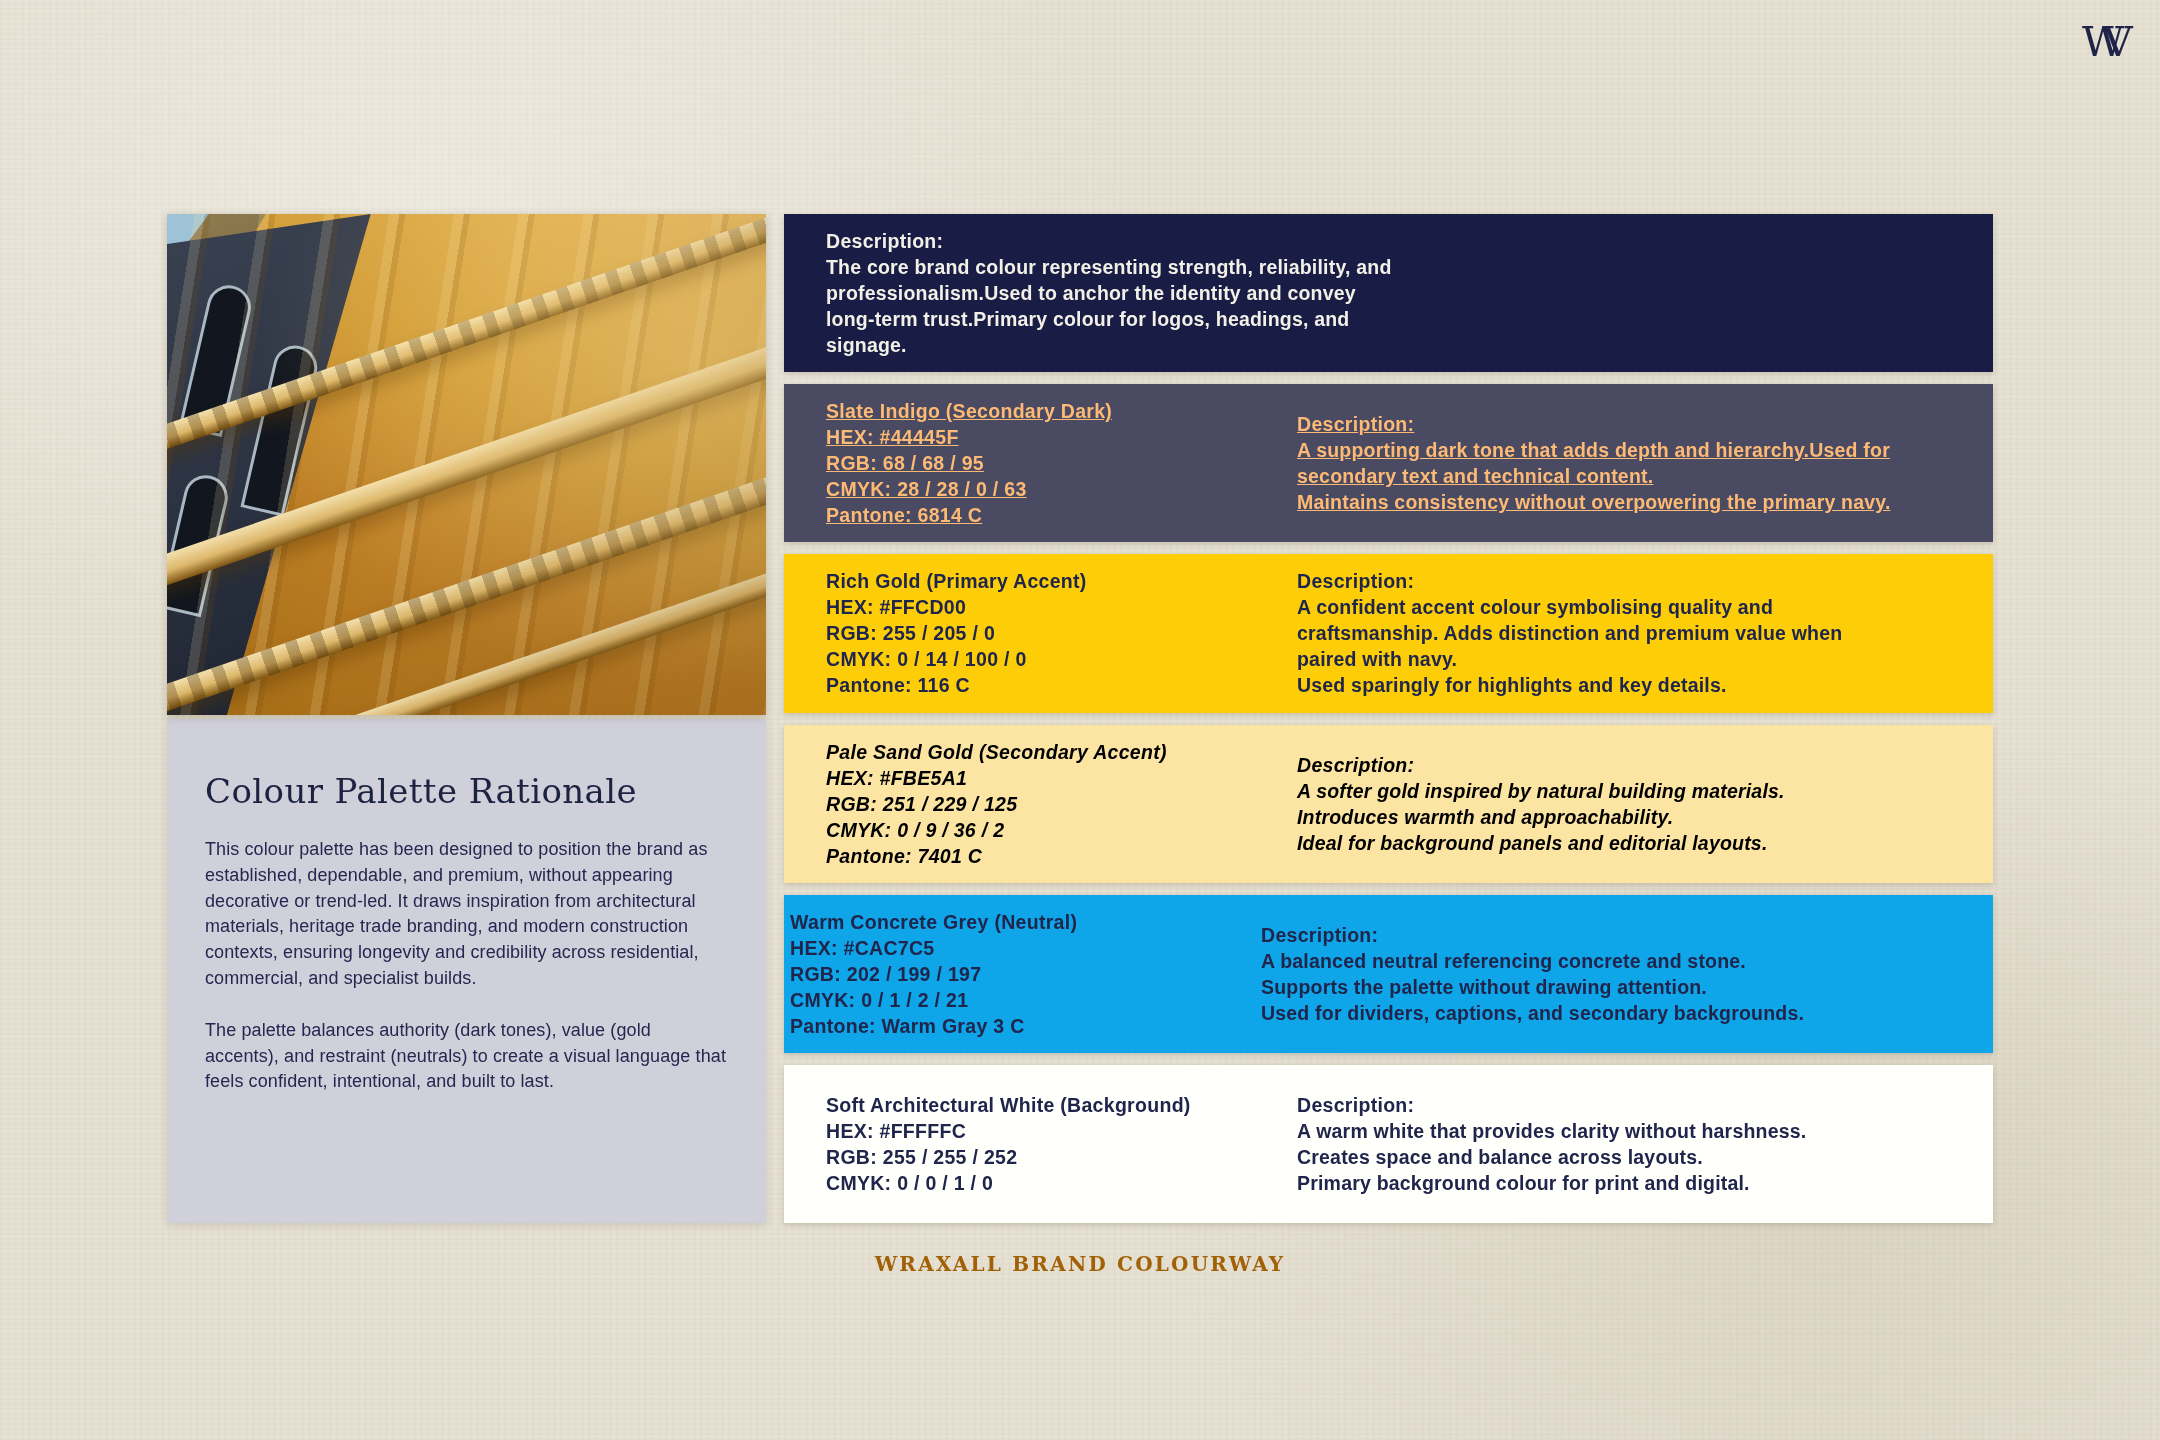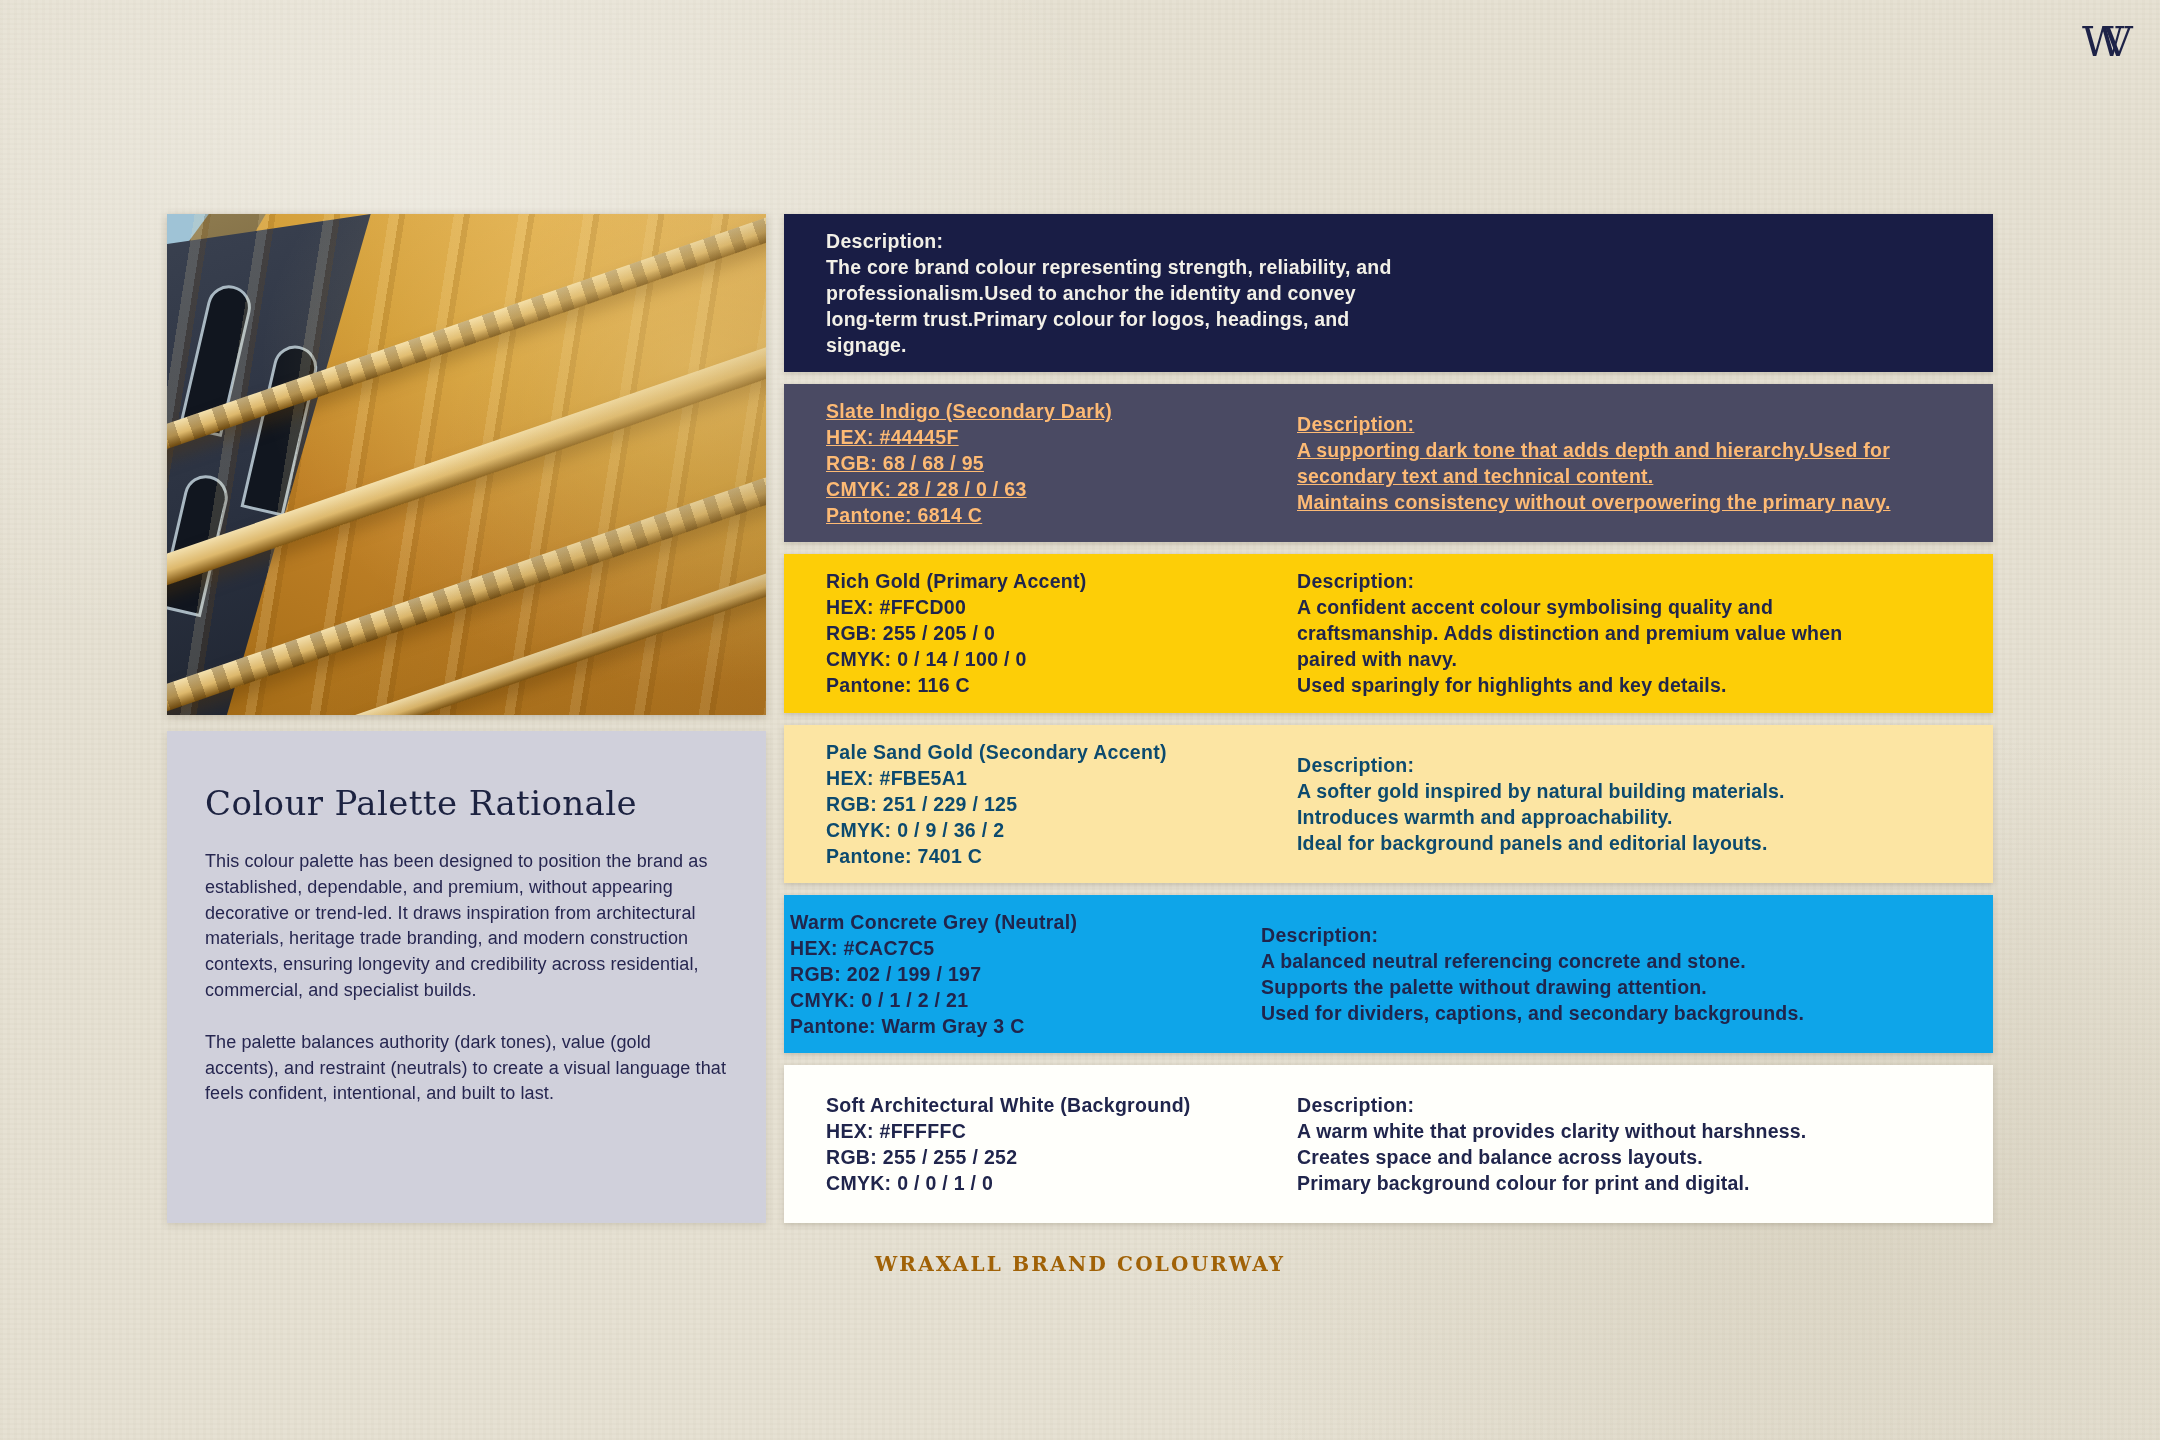--- a/index.html
+++ b/index.html
@@ -24,21 +24,21 @@
     font-family:"DejaVu Serif", serif;
   }
   .logo .lw{ position:absolute; left:0; top:0; font-size:41px; line-height:52px; }
   .logo .lv{ position:absolute; left:21px; top:0; font-size:41px; line-height:52px; }
 
   
   .content{
     position:absolute; left:167px; top:214px; width:1826px; height:1009px;
     display:flex; gap:18px;
   }
-  .col-left{ width:599px; display:flex; flex-direction:column; gap:16px; }
+  .col-left{ width:599px; display:flex; flex-direction:column; gap:4px; }
   .col-right{ width:1209px; display:flex; flex-direction:column; gap:12px; }
 
   
   .photo{
     position:relative; width:599px; height:501px; overflow:hidden;
     background:linear-gradient(205deg,#e8b95c 0%,#d09a33 38%,#c08127 62%,#a26a15 100%);
     box-shadow:0 2px 8px rgba(70,55,25,.25);
   }
   .photo .sky{
     position:absolute; left:0; top:0; width:140px; height:110px;
@@ -194,21 +194,21 @@
         <div class="swatch-line">CMYK: 0 / 14 / 100 / 0</div>
         <div class="swatch-line">Pantone: 116 C</div>
       </div>
       <div class="swatch-desc"><span class="swatch-line">Description:</span><span>
 A confident accent colour symbolising quality and
 craftsmanship. Adds distinction and premium value when
 paired with navy.
 Used sparingly for highlights and key details.</span></div>
     </div>
 
-    <div class="swatch" style="background: rgb(252, 229, 163); color: #0c4a6e;">
+    <div class="swatch" style="background: rgb(252, 229, 163); color: #000000; font-style: italic;">
       <div class="swatch-info">
         <div class="swatch-line">Pale Sand Gold (Secondary Accent)</div>
         <div class="swatch-line">HEX: #FBE5A1</div>
         <div class="swatch-line">RGB: 251 / 229 / 125</div>
         <div class="swatch-line">CMYK: 0 / 9 / 36 / 2</div>
         <div class="swatch-line">Pantone: 7401 C</div>
       </div>
       <div class="swatch-desc"><span class="swatch-line">Description:</span><span>
 A softer gold inspired by natural building materials.
 Introduces warmth and approachability.

